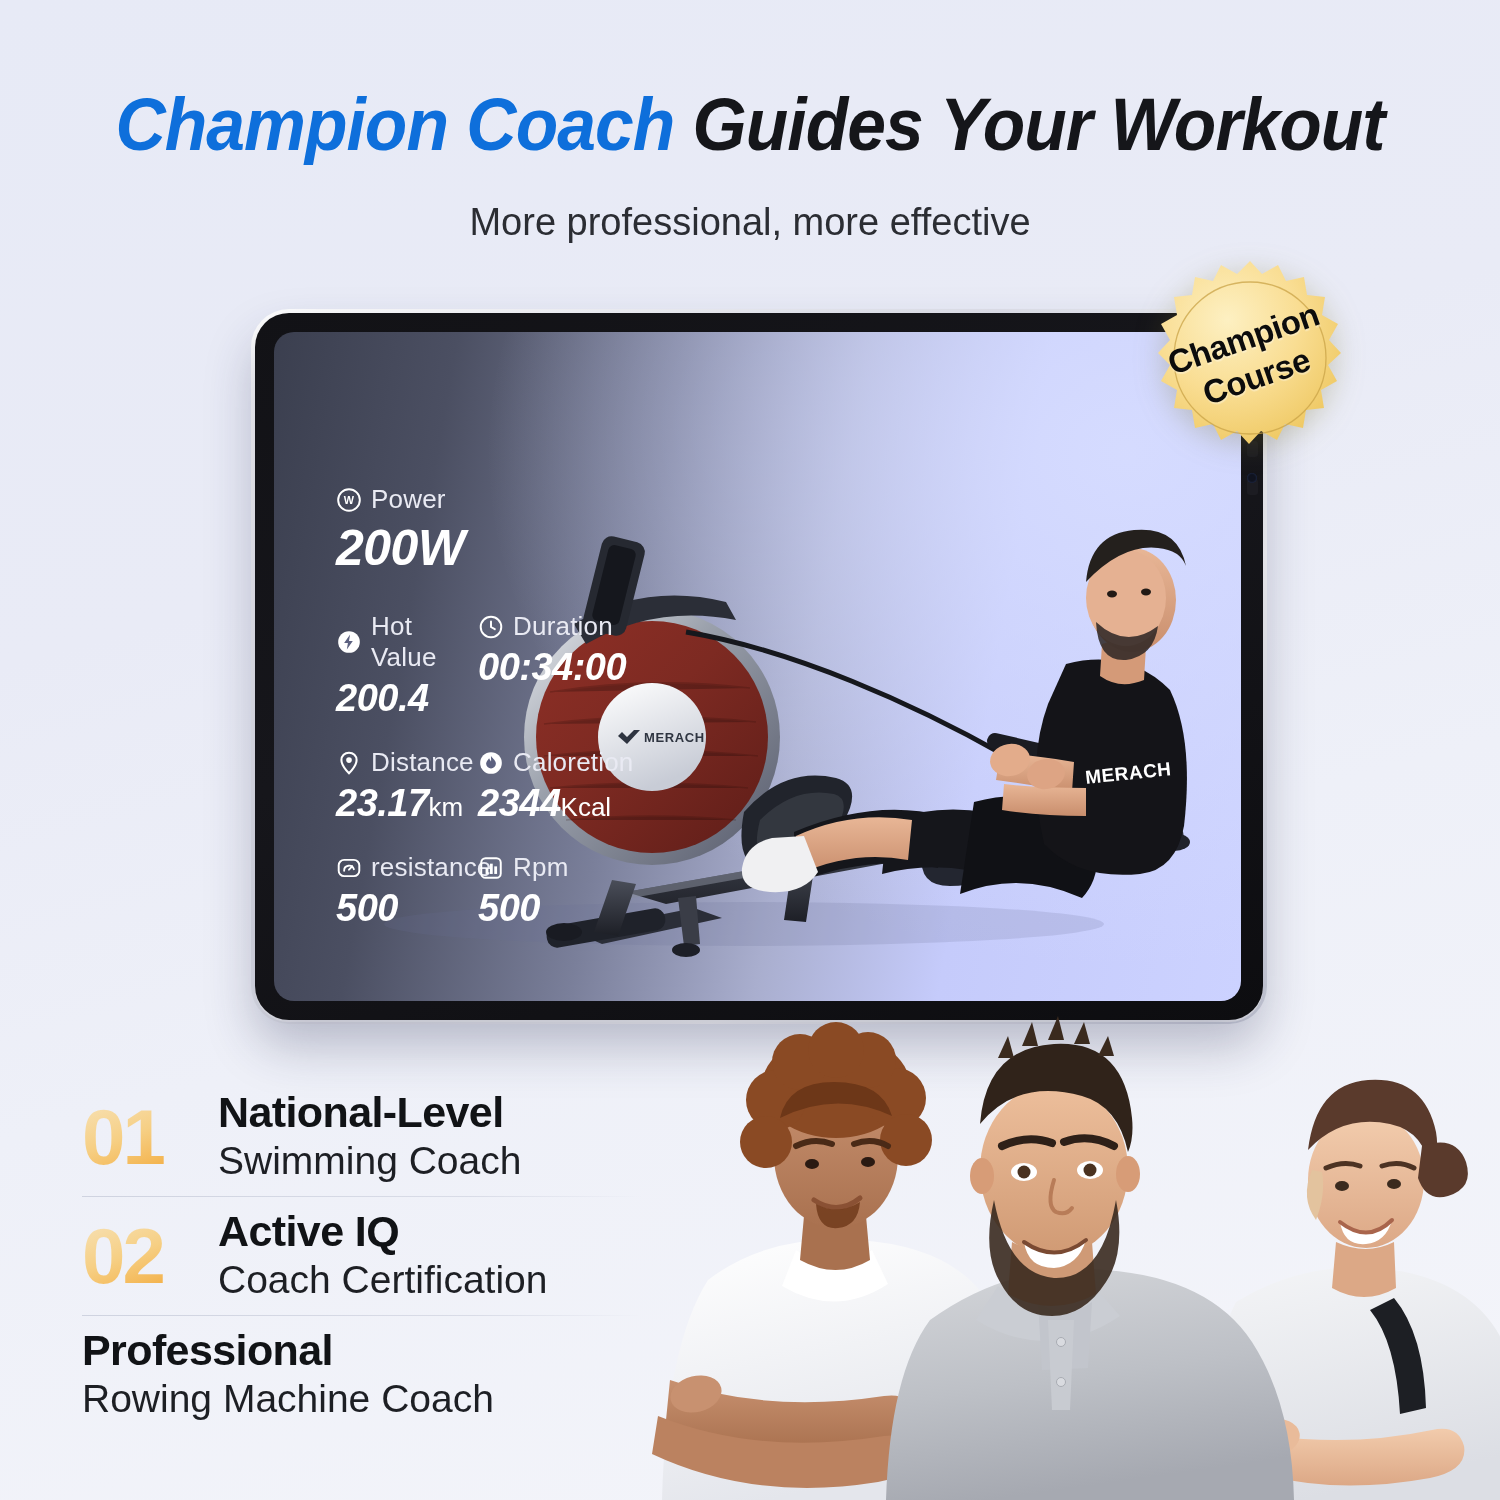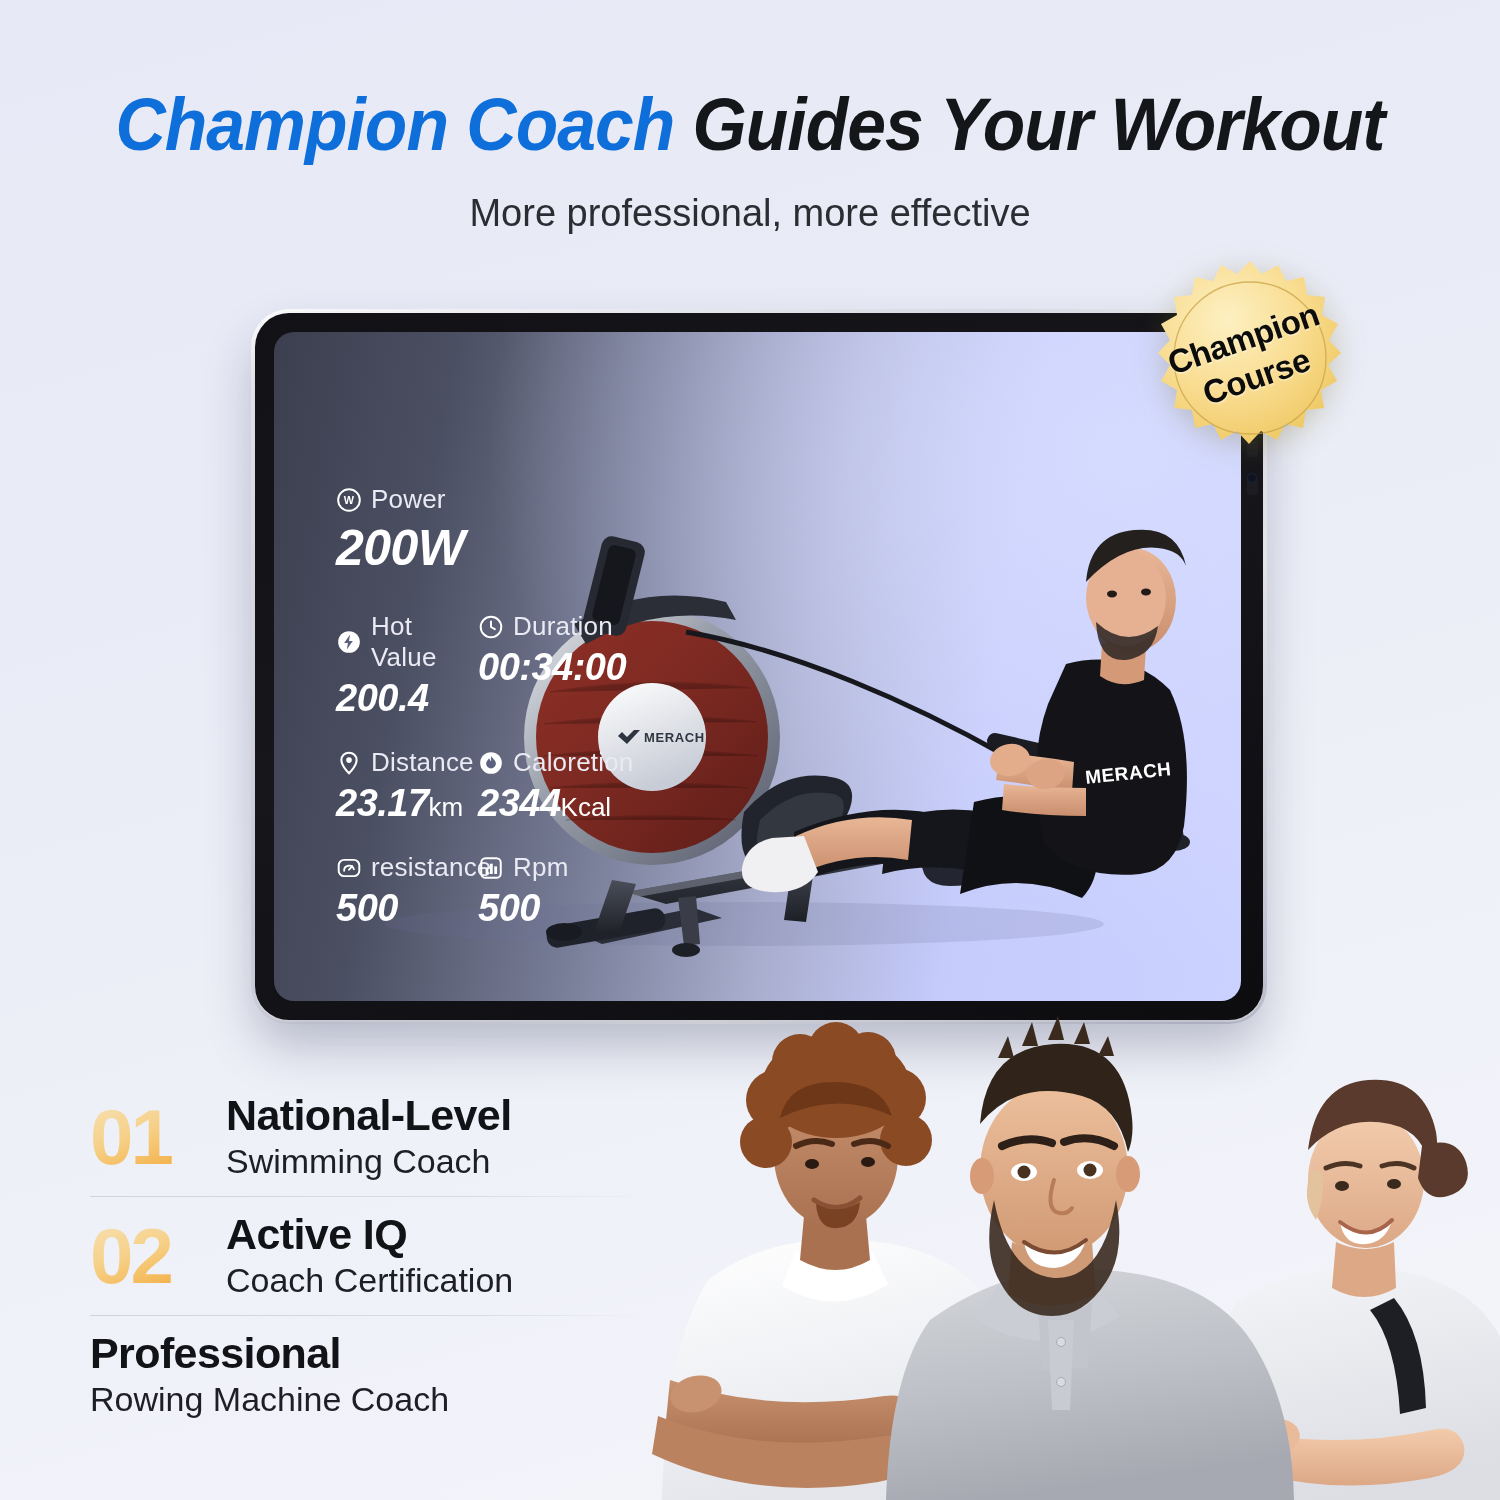--- a/index.html
+++ b/index.html
@@ -15,21 +15,21 @@
     position:absolute; top:86px; left:0; width:1500px;
     text-align:center; white-space:nowrap;
     font-size:74px; font-weight:900; font-style:italic;
     letter-spacing:-1px; line-height:1.05;
     font-stretch:condensed;
     transform:scaleX(.94); transform-origin:50% 50%;
   }
   .headline .hl-blue{ color:#0e6fdb; }
   .headline .hl-dark{ color:#15161a; }
   .subhead{
-    position:absolute; top:192px; left:0; width:1500px;
+    position:absolute; top:201px; left:0; width:1500px;
     text-align:center; font-size:38px; color:#2b2d33; font-weight:400;
   }
 
   
   .tablet{
     position:absolute; left:255px; top:313px; width:1008px; height:707px;
     background:linear-gradient(160deg,#121216 0%,#16161b 45%,#0d0d10 100%);
     border-radius:34px;
     box-shadow:0 26px 50px rgba(40,44,80,.28), 0 2px 0 rgba(255,255,255,.65);
     padding:19px 22px 19px 19px;
@@ -73,30 +73,30 @@
     align-items:center; justify-content:center; gap:2px;
     transform:rotate(-19deg);
     font-size:33px; font-weight:900; color:#0c0c0c; letter-spacing:-.5px;
     text-shadow:0 2px 1px rgba(255,255,255,.35);
   }
 
   
   .coaches{ position:absolute; right:0; bottom:0; width:900px; height:650px; z-index:4; }
 
   
-  .list{ position:absolute; left:90px; top:1078px; width:560px; z-index:2; }
+  .list{ position:absolute; left:82px; top:1078px; width:560px; z-index:2; }
   .litem{ position:relative; display:flex; align-items:center; gap:16px; height:118px; }
   .num{
     font-size:78px; font-weight:900; line-height:1; font-style:normal;
     background:linear-gradient(160deg,#f7e3ba 0%,#f6cf84 45%,#f2a22c 100%);
     -webkit-background-clip:text; background-clip:text; color:transparent;
     width:120px; flex:none; letter-spacing:-3px;
   }
   .ltext .l1{ font-size:43px; font-weight:800; color:#111316; line-height:1.08; letter-spacing:-.6px; }
-  .ltext .l2{ font-size:34px; font-weight:400; color:#1d1f24; line-height:1.2; margin-top:2px; }
+  .ltext .l2{ font-size:39px; font-weight:400; color:#1d1f24; line-height:1.2; margin-top:2px; }
   .divider{ height:1px; background:linear-gradient(90deg,#cfd3e0 0%,#d9dce7 70%,rgba(217,220,231,0) 100%); }
 </style>
 </head>
 <body>
 
 <div class="headline">
   <span class="hl-blue">Champion Coach</span>
   <span class="hl-dark">Guides Your Workout</span>
 </div>
 <div class="subhead">More professional, more effective</div>

